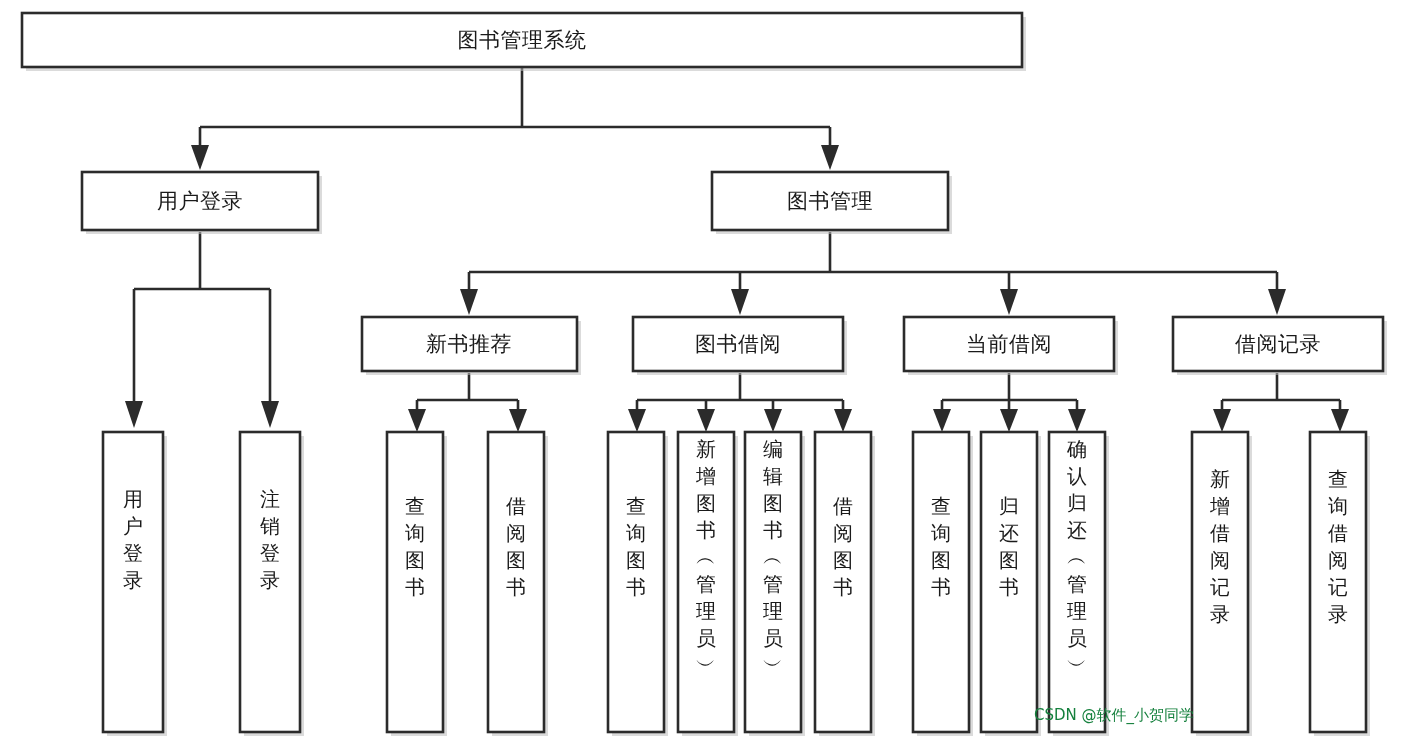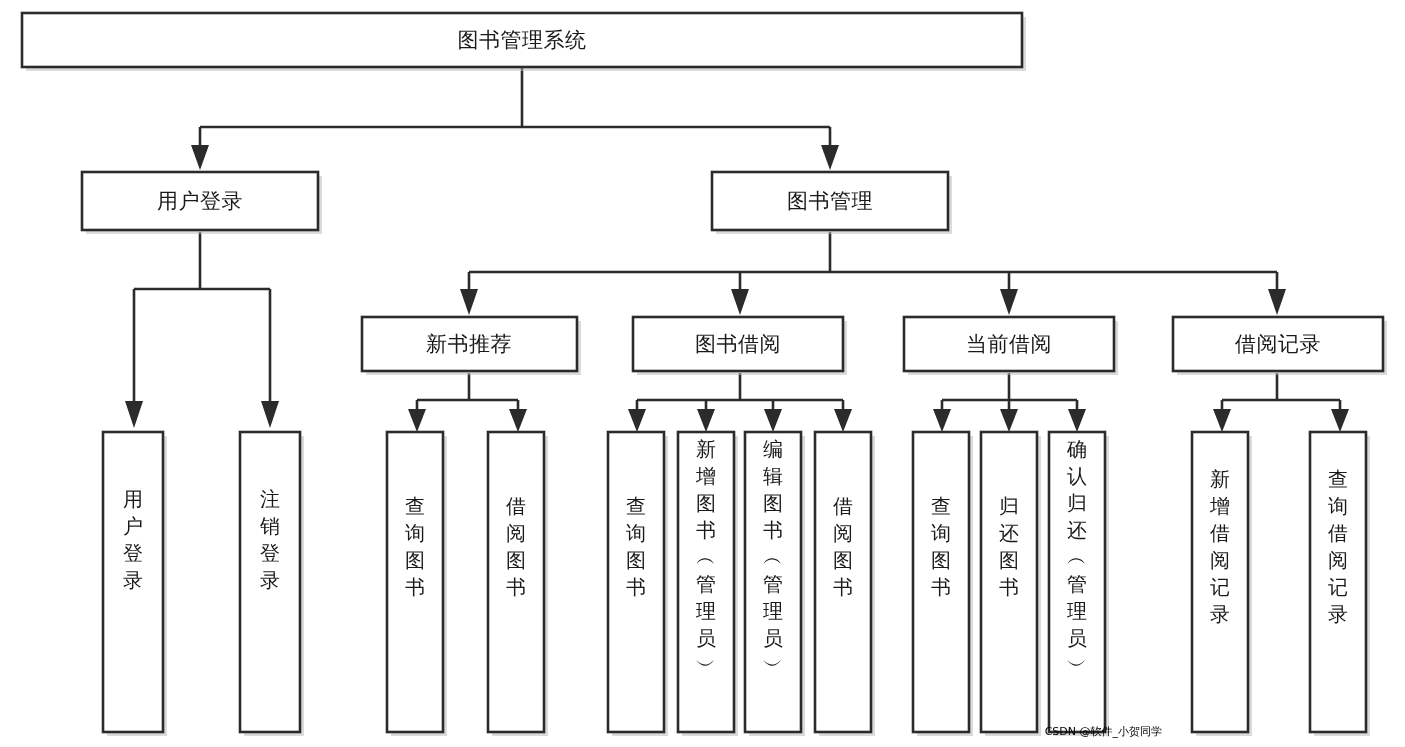--- a/index.html
+++ b/index.html
@@ -12,20 +12,21 @@
     width: 1405px;
     height: 747px;
     overflow: hidden;
     font-family: "DejaVu Sans", "Liberation Sans", sans-serif;
   }
   #diagram-root {
     position: relative;
     width: 1170px;
     height: 747px;
     background: #ffffff;
+    padding-left: 32px;
   }
   svg#tree-svg {
     position: absolute;
     left: 0;
     top: 0;
     width: 1405px;
     height: 747px;
     display: block;
   }
   .node-box {
@@ -57,24 +58,24 @@
   .node-label-v {
     font-family: "DejaVu Sans", "Liberation Sans", sans-serif;
     font-size: 20px;
     fill: #1a1a1a;
     text-anchor: middle;
     letter-spacing: 0px;
   }
   .watermark {
     position: absolute;
     right: 8px;
-    bottom: 8px;
-    font-family: "DejaVu Sans", "Liberation Sans", sans-serif;
-    font-size: 11px;
-    color: #000000;
+    bottom: 22px;
+    font-family: "DejaVu Sans", "Liberation Sans", sans-serif;
+    font-size: 15px;
+    color: #15803d;
     white-space: nowrap;
     user-select: none;
   }
 </style>
 </head>
 <body>
 
 <div id="diagram-root">
 
   <svg id="tree-svg" viewBox="0 0 1405 747" xmlns="http://www.w3.org/2000/svg">

